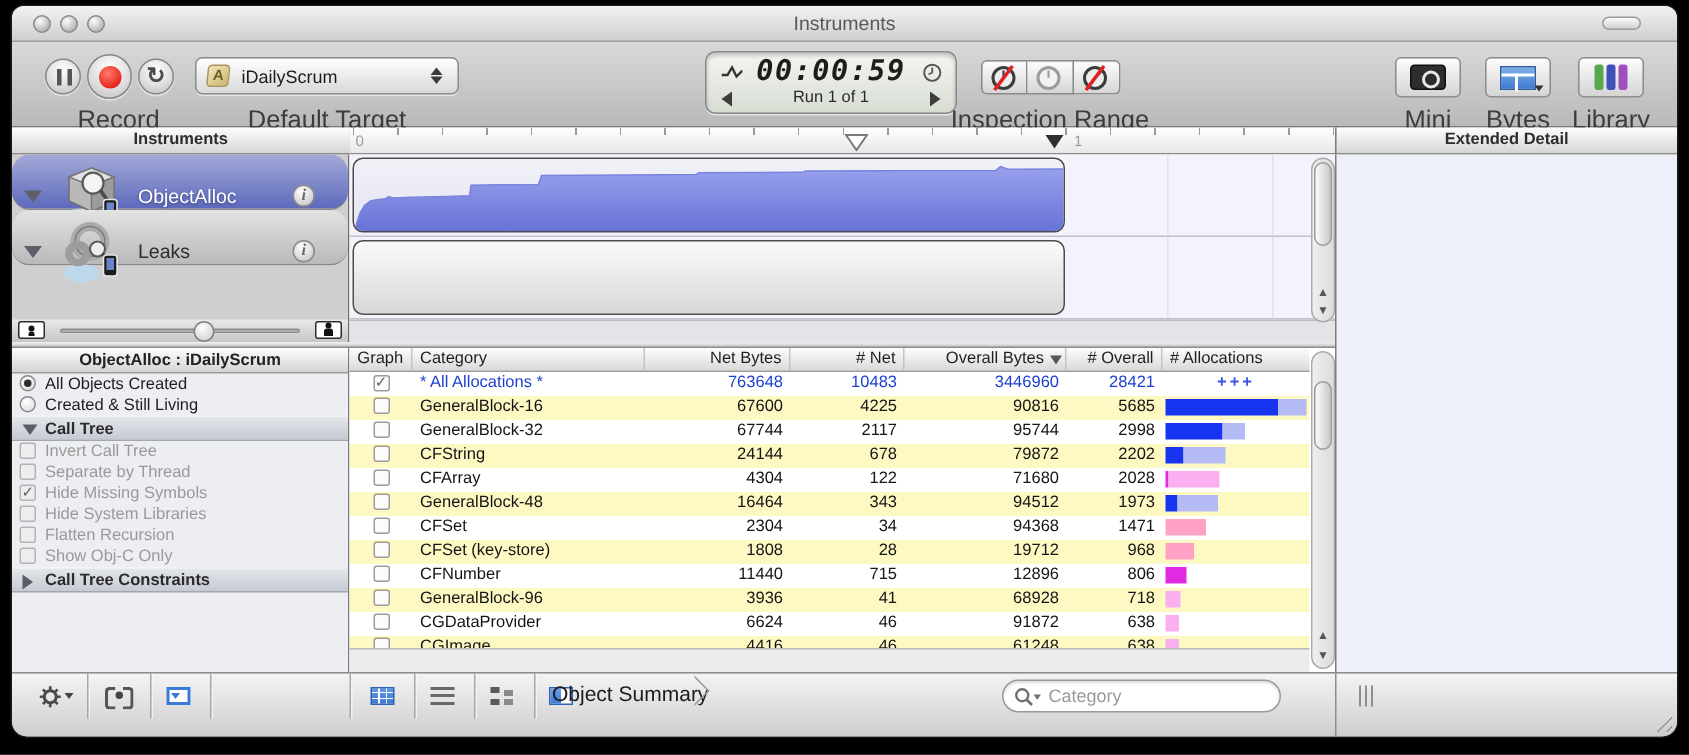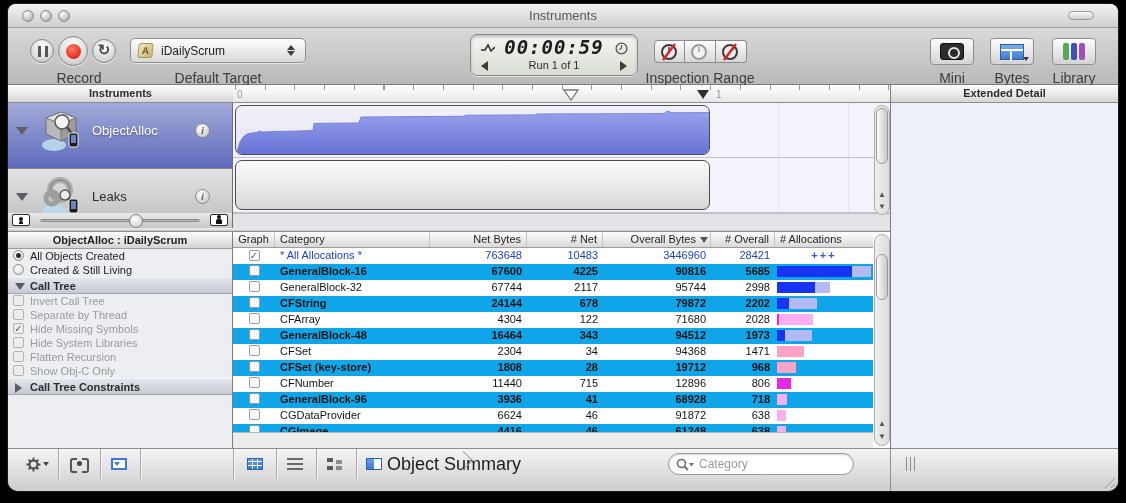--- a/index.html
+++ b/index.html
@@ -17,21 +17,21 @@
     border:1px solid #8a8a8a; }
   .win-title { position:absolute; top:4px; left:0; width:100%; text-align:center;
     font-size:13px; color:#585858; }
   .tb-toggle { position:absolute; right:24px; top:7px; width:26px; height:9px;
     border:1px solid #9a9a9a; border-radius:5px;
     background:linear-gradient(#fafafa,#d0d0d0); }
 
   
   .toolbar { position:absolute; left:0; top:24px; width:100%; height:57px;
     background:linear-gradient(#d9d9d9,#b9b9b9); border-bottom:1px solid #7c7c7c; }
-  .tool-label { position:absolute; font-size:14px; color:#3c3c3c; text-align:center; }
+  .tool-label { position:absolute; font-size:17px; color:#3c3c3c; text-align:center; }
   .roundbtn { position:absolute; border-radius:50%; border:1px solid #878787;
     background:radial-gradient(circle at 50% 30%, #ffffff, #dcdcdc 60%, #bdbdbd);
     box-shadow:0 1px 1px rgba(255,255,255,.7); }
   .pause-glyph { position:absolute; left:7px; top:6px; width:10px; height:11px;
     border-left:3px solid #555; border-right:3px solid #555; }
   .rec-dot { position:absolute; left:7px; top:7px; width:15px; height:15px;
     border-radius:50%; background:radial-gradient(circle at 40% 32%,#ff7a6e,#e8281e 70%,#b31208); }
   .loop-glyph { position:absolute; left:0; top:1px; width:100%; text-align:center;
     font-size:15px; font-weight:bold; color:#4a4a4a; }
   .dropdown { position:absolute; left:122px; top:10px; width:176px; height:25px;
@@ -101,21 +101,21 @@
     background:repeating-linear-gradient(90deg,#9a9a9a 0 1px,transparent 1px 29.7px); }
   .ruler-num { position:absolute; top:4px; font-size:10px; color:#9a9a9a; }
   .flag-hollow { position:absolute; left:330px; top:4px; }
   .flag-solid { position:absolute; left:464px; top:5px; width:0; height:0;
     border-left:6px solid transparent; border-right:6px solid transparent;
     border-top:9px solid #2f2f2f; }
 
   
   .tracklist { position:absolute; left:0; top:99px; width:225px; height:125px;
     border-right:1px solid #6f6f6f; background:#cfcfcf; }
-  .trackrow { position:relative; width:100%; height:66px; border-bottom:1px solid #8a8a8a; }
+  .trackrow { position:relative; width:100%; height:37px; border-bottom:1px solid #8a8a8a;border-radius:12px; }
   .trackrow.sel { background:linear-gradient(#a3aad8,#5d6abc); }
   .trackrow.plain { background:linear-gradient(#e3e3e3,#b9b9b9); }
   .disc { position:absolute; left:8px; top:24px; width:0; height:0;
     border-left:6px solid transparent; border-right:6px solid transparent;
     border-top:8px solid #5f5f6b; }
   .trackname { position:absolute; left:84px; top:20px; font-size:13px; }
   .trackrow.sel .trackname { color:#fff; text-shadow:0 1px 2px rgba(0,0,40,.4); }
   .trackrow.plain .trackname { color:#2c2c2c; }
   .info-btn { position:absolute; right:22px; top:20px; width:15px; height:15px; border-radius:50%;
     background:radial-gradient(circle at 40% 30%, #ffffff,#bfbfbf); border:1px solid #8a8a8a;
@@ -192,21 +192,21 @@
     background:linear-gradient(#fdfdfd,#d9d9d9); border-bottom:1px solid #9c9c9c;
     font-size:11px; color:#1f1f1f; }
   .thead .th { border-right:1px solid #c4c4c4; line-height:15px; padding:0 5px;
     white-space:nowrap; overflow:hidden; position:relative; }
   .th.r { text-align:right; }
   .sort-tri { position:absolute; right:2px; top:5px; width:0; height:0;
     border-left:4px solid transparent; border-right:4px solid transparent;
     border-top:6px solid #555; }
   .tbody { position:absolute; left:0; top:16px; width:640px; height:184px; overflow:hidden; }
   .trow { display:flex; height:16px; font-size:11px; color:#141414; background:#fff; }
-  .trow.alt { background:#0ea5e9;font-weight:bold; }
+  .trow.alt { background:#fef9c3; }
   .trow.hl { color:#1d3fd0; }
   .td { padding:0 5px; line-height:15px; white-space:nowrap; overflow:hidden; }
   .td.r { text-align:right; }
   .c-graph { width:42px; text-align:center; position:relative; }
   .c-cat { width:155px; }
   .c-net { width:97px; }
   .c-nnet { width:76px; }
   .c-ov { width:108px; }
   .c-nov { width:64px; }
   .c-al { width:98px; position:relative; }
@@ -250,21 +250,21 @@
     background:repeating-linear-gradient(0deg,#696969 0 2px,transparent 2px 5px); }
   .flat-glyph { width:16px; height:12px;
     background:
       linear-gradient(#5a5a5a,#5a5a5a) 0 0/6px 4px no-repeat,
       linear-gradient(#8a8a8a,#8a8a8a) 9px 2px/6px 4px no-repeat,
       linear-gradient(#5a5a5a,#5a5a5a) 0 8px/6px 4px no-repeat,
       linear-gradient(#8a8a8a,#8a8a8a) 9px 8px/6px 4px no-repeat; }
   .panel-glyph { width:16px; height:12px; border:1px solid #2d62b8; background:#fff; position:relative; }
   .panel-glyph::before { content:""; position:absolute; left:0; top:0; width:7px; height:100%;
     background:linear-gradient(#6a9fe8,#3f7ad0); }
-  .crumb { position:absolute; left:379px; top:5px; font-size:18px; color:#1c1c1c; }
+  .crumb { position:absolute; left:360px; top:5px; font-size:14px; color:#1c1c1c; }
   .crumb-chev { position:absolute; left:455px; top:1px; width:10px; height:26px; overflow:hidden; }
   .crumb-chev::before { content:""; position:absolute; left:-8px; top:3px; width:14px; height:14px;
     border-right:1px solid #9a9a9a; border-top:1px solid #9a9a9a; transform:rotate(45deg); }
   .search { position:absolute; left:660px; top:4px; width:186px; height:22px;
     border:1px solid #9a9a9a; border-radius:12px; background:#fff;
     box-shadow:inset 0 1px 2px rgba(0,0,0,.18); }
   .search input { position:absolute; left:30px; top:2px; width:146px; height:16px; border:none;
     outline:none; font-size:12px; color:#333; background:transparent;
     font-family:"Liberation Sans",sans-serif; }
   .search input::placeholder { color:#9a9a9a; }

